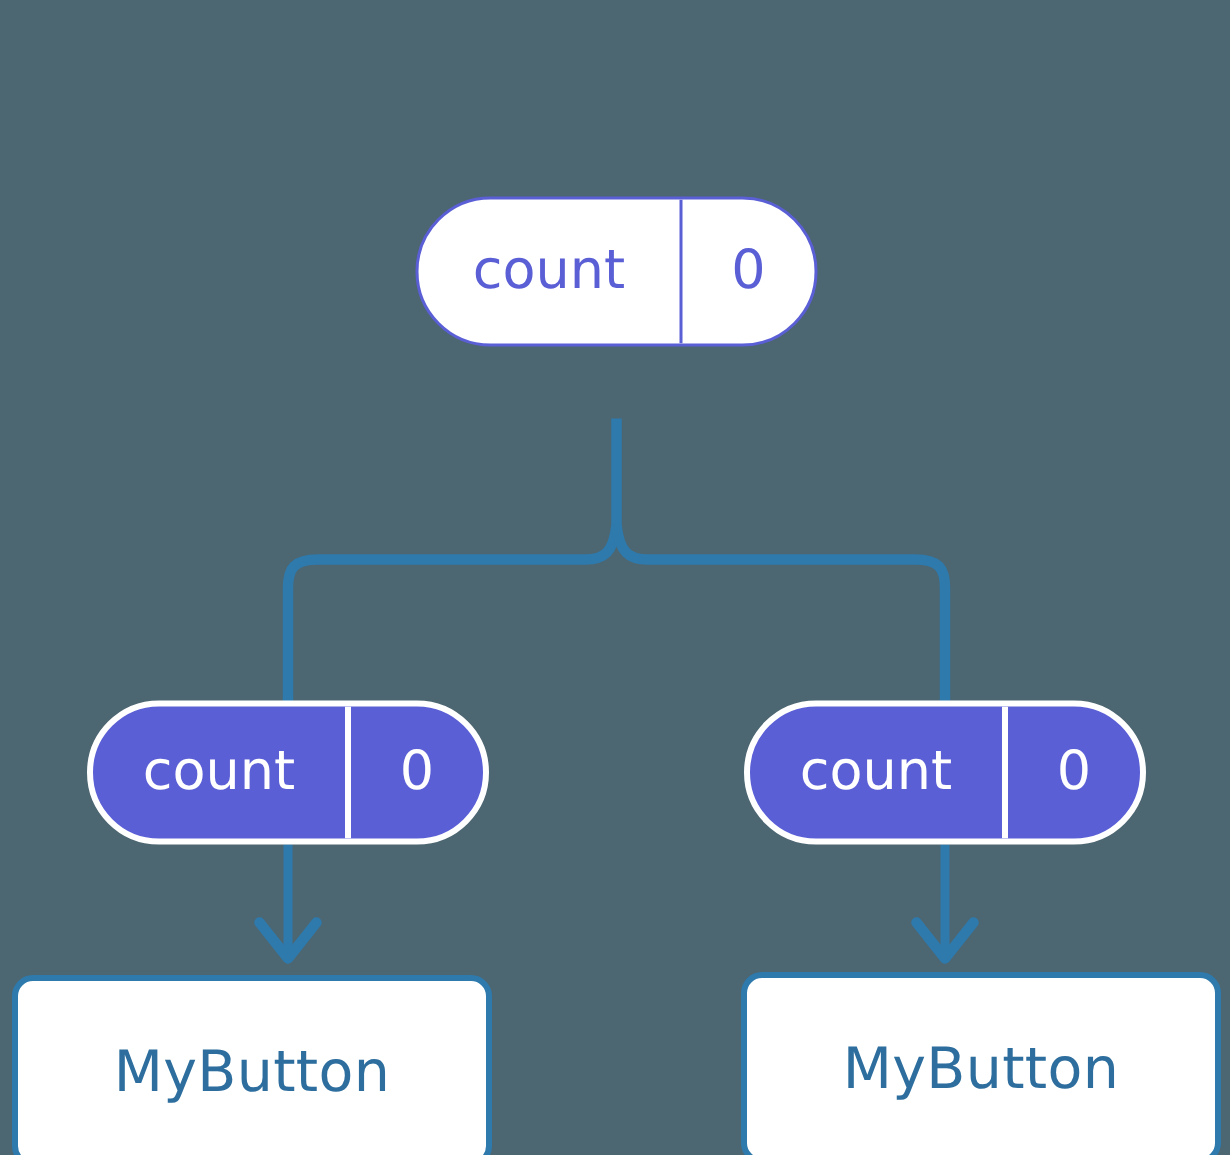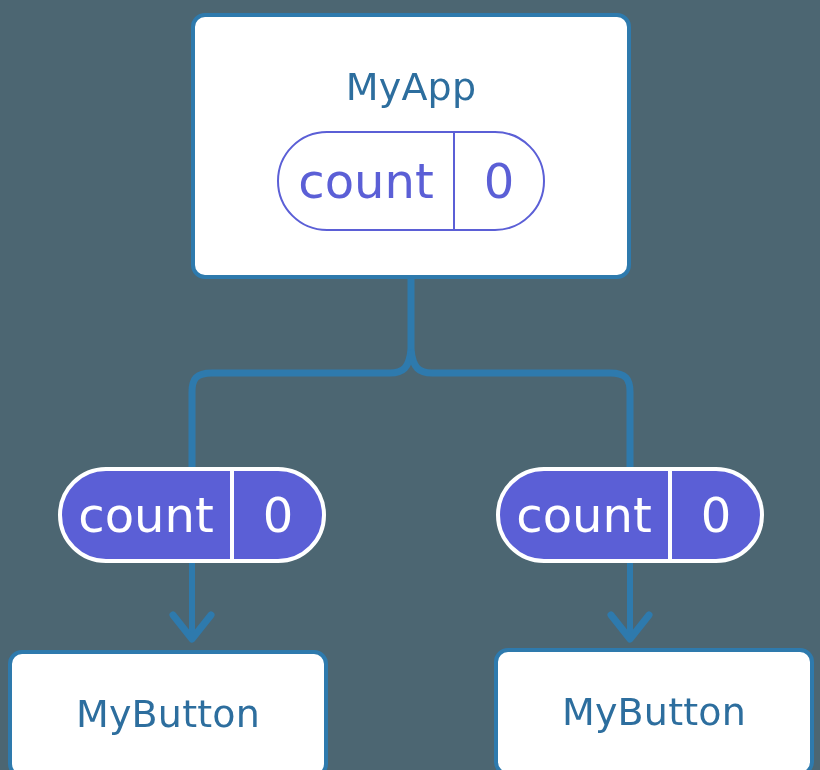--- a/index.html
+++ b/index.html
@@ -76,21 +76,21 @@
     align-items: stretch;
     box-sizing: border-box;
     border-radius: 999px;
     overflow: hidden;
   }
   .pill .pill-label,
   .pill .pill-value {
     display: flex;
     align-items: center;
     justify-content: center;
-    font-size: 48px;
+    font-size: 36px;
     line-height: 1;
     white-space: nowrap;
     box-sizing: border-box;
   }
 
   
   .pill.outlined {
     left: 277px;
     top: 131px;
     width: 268px;
@@ -140,23 +140,20 @@
 
     <path d="M 411 350 C 413 368 419 373 432 373 L 610 373 C 626 373 630 379 630 392 L 630 470" stroke="#2e7aad" stroke-width="7" fill="none" stroke-linecap="butt"></path>
 
     <path d="M 192 563 L 192 637" stroke="#2e7aad" stroke-width="6" fill="none"></path>
     <path d="M 173 615 L 192 639 L 211 615" stroke="#2e7aad" stroke-width="7" fill="none" stroke-linecap="round" stroke-linejoin="round"></path>
 
     <path d="M 630 563 L 630 637" stroke="#2e7aad" stroke-width="6" fill="none"></path>
     <path d="M 611 615 L 630 639 L 649 615" stroke="#2e7aad" stroke-width="7" fill="none" stroke-linecap="round" stroke-linejoin="round"></path>
   </svg>
 
-  <div class="node-box root">
-    <span class="node-title">MyApp</span>
-  </div>
 
   <div class="pill outlined">
     <span class="pill-label">count</span>
     <span class="pill-value">0</span>
   </div>
 
   <div class="pill filled left">
     <span class="pill-label">count</span>
     <span class="pill-value">0</span>
   </div>

